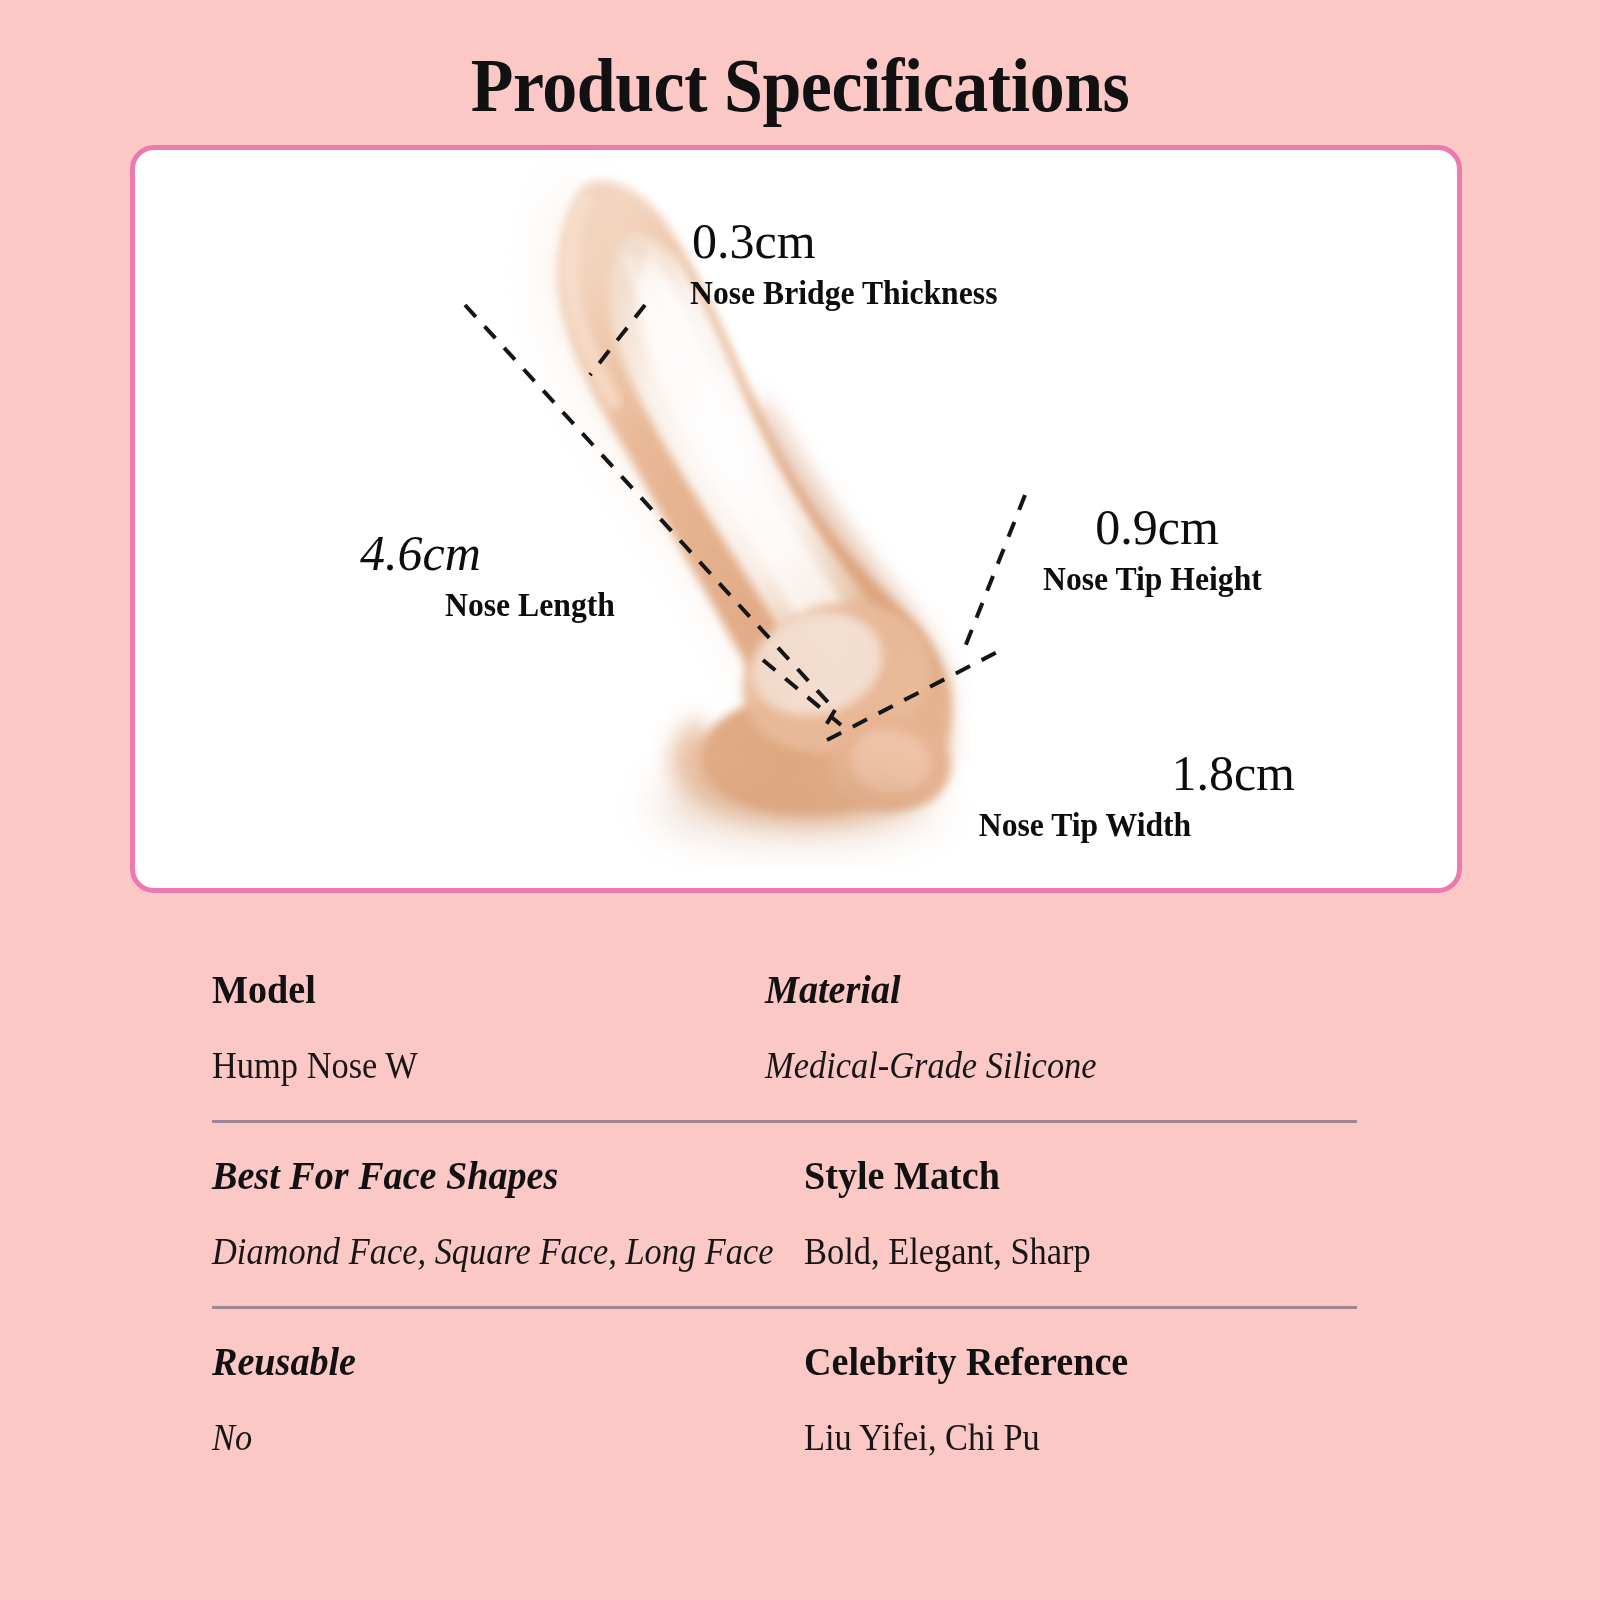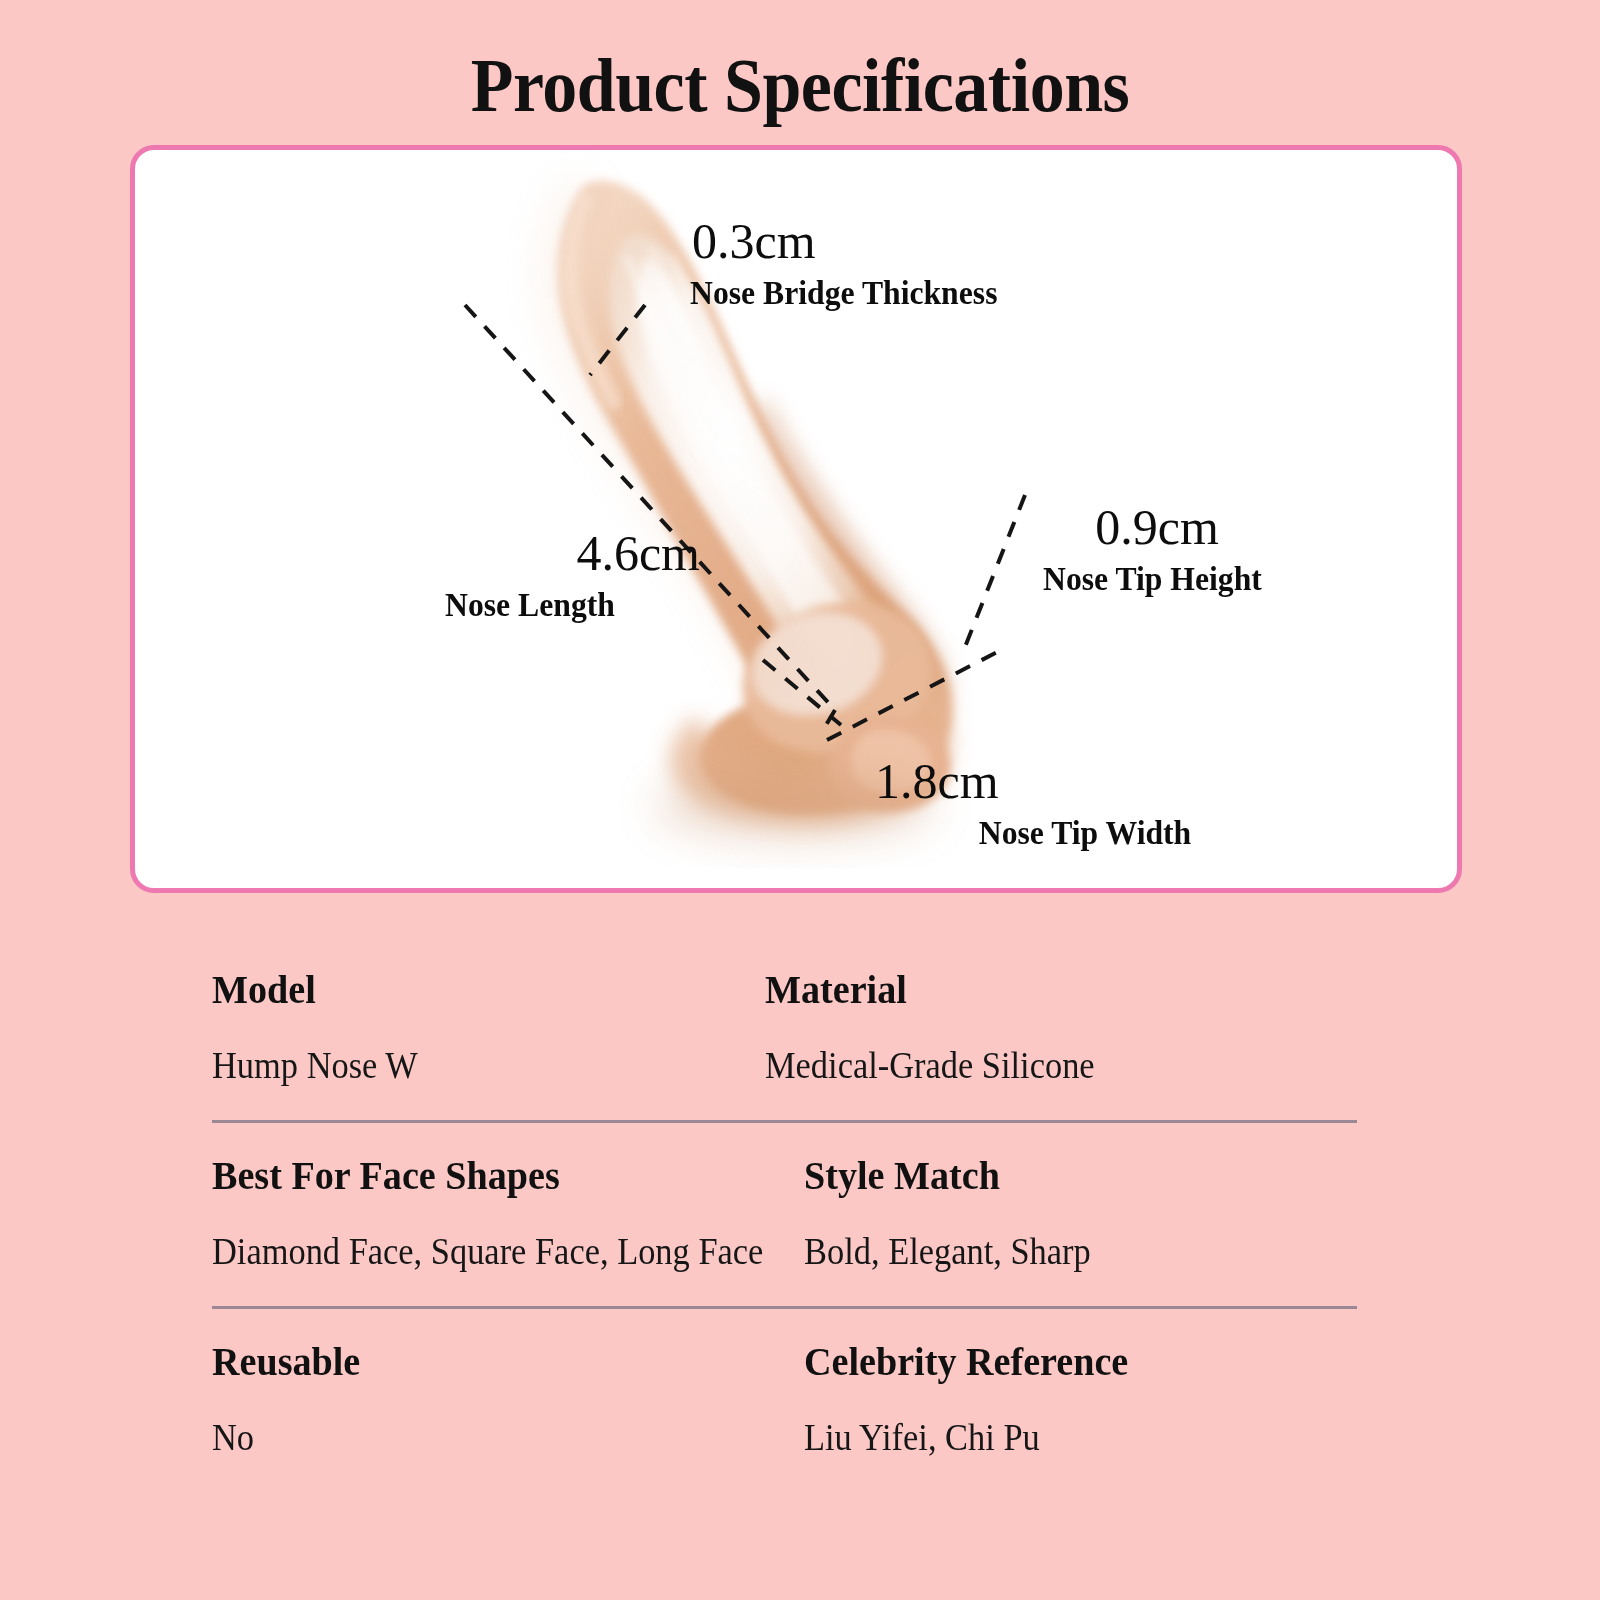--- a/index.html
+++ b/index.html
@@ -69,42 +69,42 @@
     margin-top:11px;
     transform:scaleX(0.96);
     transform-origin:left top;
   }
   .callout.ctr .val,.callout.ctr .cap{text-align:center;}
   .callout.ctr .cap{transform:scaleX(0.96);transform-origin:center top;}
 
   #co-bridge{left:555px;top:66px;}
   #co-bridge .val{text-align:left;padding-left:2px;}
   #co-length{left:225px;top:378px;width:340px;}
-  #co-length .val{text-align:right;}
+  #co-length .val{text-align:left;font-style:italic;}
   #co-length .cap{text-align:center;transform:scaleX(0.96);transform-origin:center top;}
   #co-tip-h{left:908px;top:352px;}
   #co-tip-h .val{text-align:center;}
   #co-tip-w{left:740px;top:598px;width:420px;}
-  #co-tip-w .val{text-align:left;margin-top:8px;}
+  #co-tip-w .val{text-align:right;}
   #co-tip-w .cap{text-align:center;transform:scaleX(0.96);transform-origin:center top;}
 
   
   .specs{
     position:absolute;
     left:212px;top:940px;
     width:1145px;
     margin-top:29px;
   }
   .spec-row{
     position:relative;
     display:flex;
   }
   .spec-cell{box-sizing:border-box;}
   .spec-cell.c1{width:553px;}
-  .spec-cell.c2{width:592px;}
+  .spec-cell.c2{width:592px;font-style:italic;}
   .spec-label{
     font-family:"Liberation Serif", serif;
     font-weight:bold;
     font-size:41px;
     line-height:1.0;
     color:#111111;
     white-space:nowrap;
     transform:scaleX(0.93);
     transform-origin:left top;
   }

